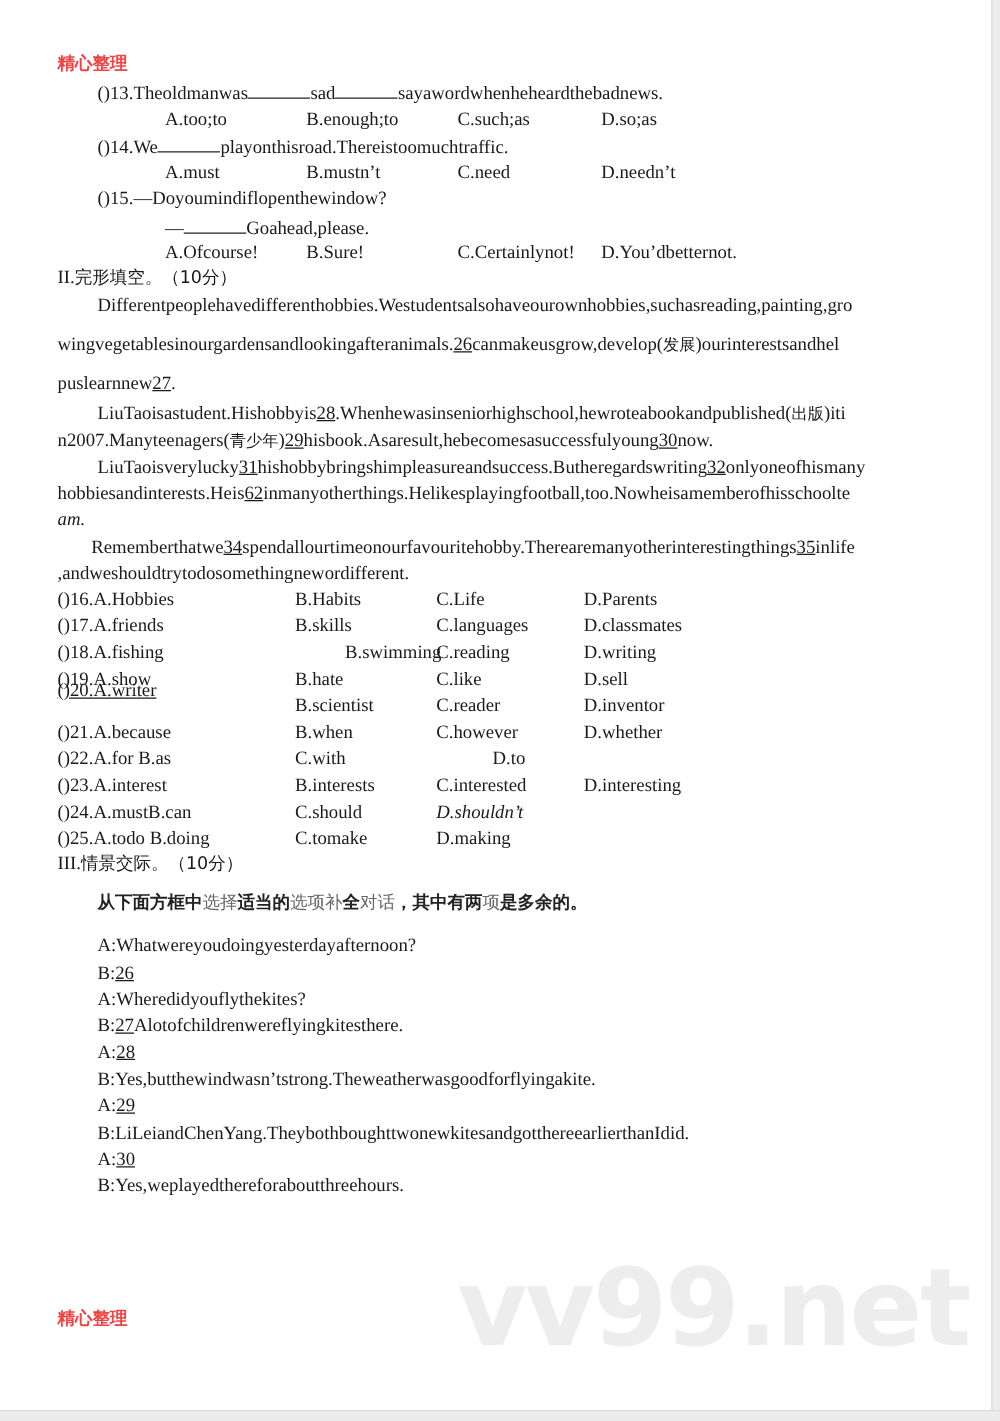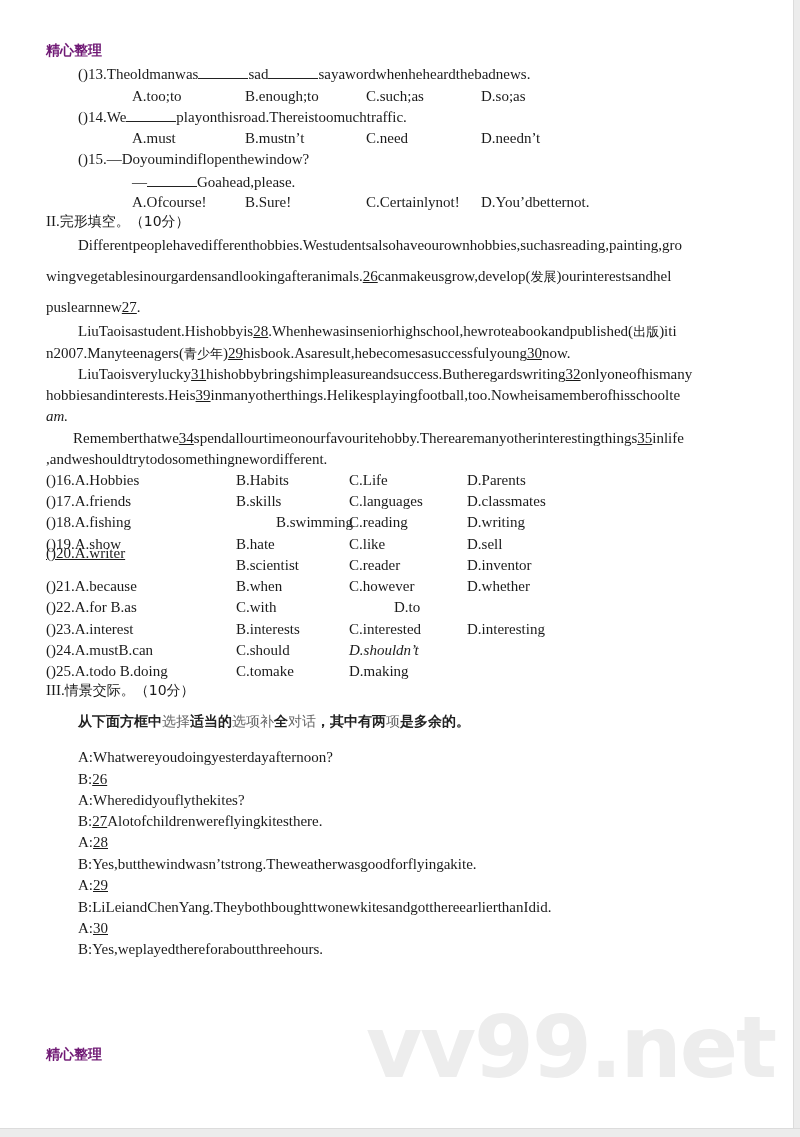--- a/index.html
+++ b/index.html
@@ -13,21 +13,21 @@
     position: absolute; top: 0; right: 0; width: 6px; height: 1137px;
     background: #ececec; border-left: 1px solid #dcdcdc;
   }
   .page-edge-bottom {
     position: absolute; left: 0; bottom: 0; width: 800px; height: 8px;
     background: #ececec; border-top: 1px solid #dcdcdc;
   }
   .header-mark, .footer-mark {
     position: absolute; left: 46px;
     font-family: "DejaVu Sans", sans-serif; font-weight: bold;
-    font-size: 14px; color: #701a75;
+    font-size: 14px; color: #ef4444;
   }
   .header-mark { top: 42px; }
   .footer-mark { top: 1046px; }
   .line { position: absolute; font-size: 15px; white-space: nowrap; line-height: 18px; }
   .blank { display: inline-block; border-bottom: 1px solid #222; height: 14px; vertical-align: baseline; }
   .u { text-decoration: underline; }
   .opt { position: absolute; font-size: 15px; white-space: nowrap; line-height: 18px; }
   .section-title { position: absolute; left: 46px; font-size: 15px; }
   .section-title .cn { font-family: "DejaVu Sans", sans-serif; font-size: 14px; }
   .instr {
@@ -89,21 +89,21 @@
 <div class="line" style="left:78px; top:322px;">
   <span>LiuTaoisastudent.Hishobbyis</span><span class="u">28</span><span>.Whenhewasinseniorhighschool,hewroteabookandpublished(</span><span class="cn-inline">出版</span><span>)iti</span>
 </div>
 <div class="line" style="left:46px; top:344px;">
   <span>n2007.Manyteenagers(</span><span class="cn-inline">青少年</span><span>)</span><span class="u">29</span><span>hisbook.Asaresult,hebecomesasuccessfulyoung</span><span class="u">30</span><span>now.</span>
 </div>
 <div class="line" style="left:78px; top:365px;">
   <span>LiuTaoisverylucky</span><span class="u">31</span><span>hishobbybringshimpleasureandsuccess.Butheregardswriting</span><span class="u">32</span><span>onlyoneofhismany</span>
 </div>
 <div class="line" style="left:46px; top:386px;">
-  <span>hobbiesandinterests.Heis</span><span class="u">39</span><span>inmanyotherthings.Helikesplayingfootball,too.Nowheisamemberofhisschoolte</span>
+  <span>hobbiesandinterests.Heis</span><span class="u">62</span><span>inmanyotherthings.Helikesplayingfootball,too.Nowheisamemberofhisschoolte</span>
 </div>
 <div class="line" style="left:46px; top:407px;font-style:italic;">am.</div>
 <div class="line" style="left:73px; top:429px;">
   <span>Rememberthatwe</span><span class="u">34</span><span>spendallourtimeonourfavouritehobby.Therearemanyotherinterestingthings</span><span class="u">35</span><span>inlife</span>
 </div>
 <div class="line" style="left:46px; top:450px;">,andweshouldtrytodosomethingnewordifferent.</div>
 
 <div>
   <div>
     <div class="opt" style="left:46px; top:471px;">()16.A.Hobbies</div>

